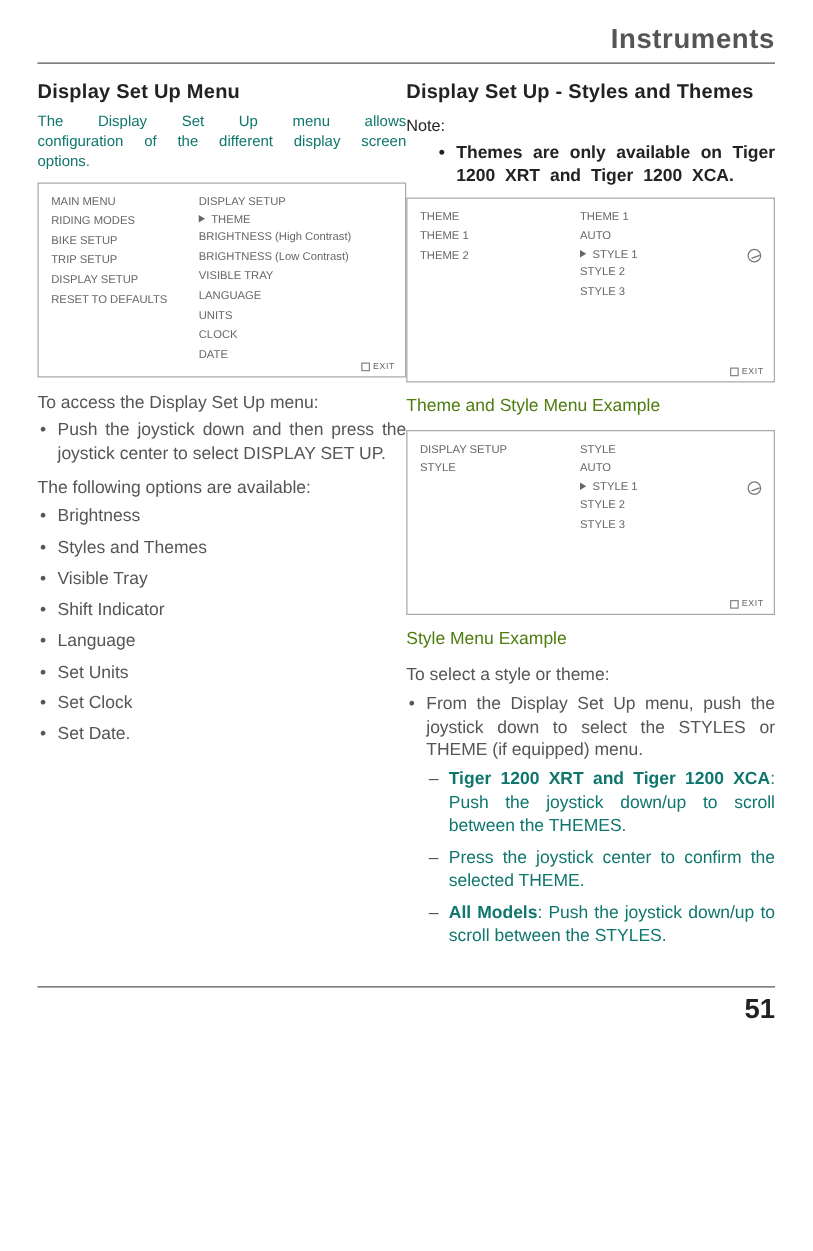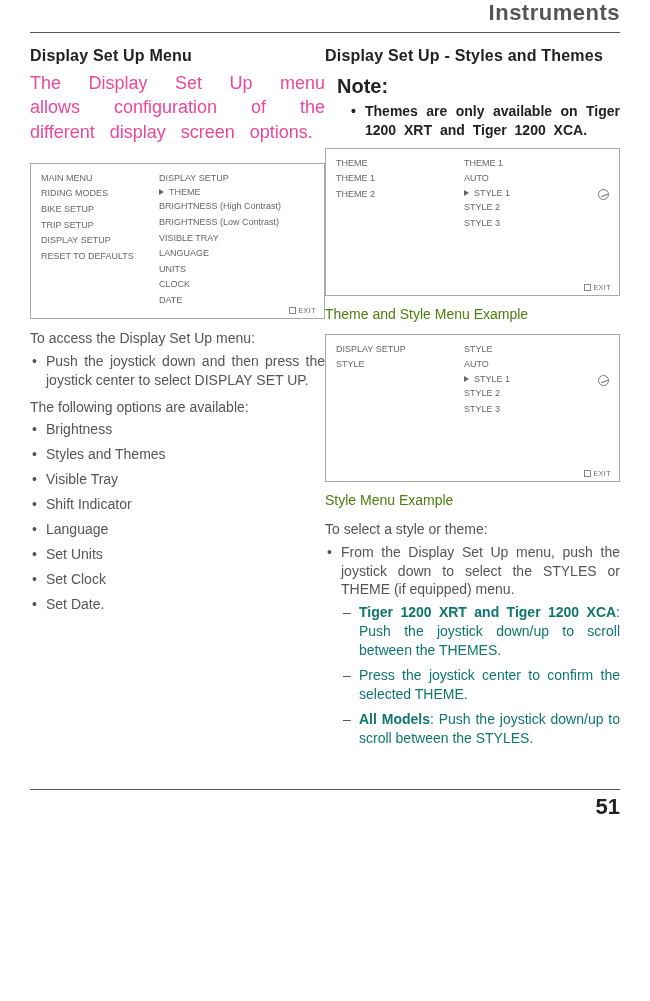--- a/index.html
+++ b/index.html
@@ -1,20 +1,20 @@
 <!DOCTYPE html>
 <html><head>
 <meta charset="utf-8">
 <style>
   * { box-sizing: border-box; margin: 0; padding: 0; }
   html, body { width: 650px; height: 1001px; background: #fff; font-family: Arial, Helvetica, sans-serif; color: #222; }
   .page {
     width: 650px;
     height: 836px;
-    padding: 0 30px 0 30px;
+    padding: 18px 30px 0 30px;
     position: relative;
   }
   .topbar {
     display: flex;
     justify-content: flex-end;
     align-items: baseline;
     border-bottom: 1.5px solid #555;
     padding-bottom: 6px;
     margin-bottom: 14px;
   }
@@ -32,25 +32,25 @@
     min-width: 0;
   }
   h2.section {
     font-size: 16px;
     font-weight: bold;
     margin-bottom: 6px;
     color: #222;
     letter-spacing: 0.2px;
   }
   p.body {
-    font-size: 18px;
-    line-height: 1.35;
-    color: #ec4899;
+    font-size: 12px;
+    line-height: 1.35;
+    color: #0f766e;
     text-align: justify;
-    margin-bottom: 19px;
+    margin-bottom: 8px;
   }
   p.lead {
     font-size: 14px;
     line-height: 1.35;
     color: #555;
     margin-bottom: 4px;
   }
   .screenbox {
     border: 1px solid #aaa;
     padding: 8px 10px 4px 10px;
@@ -155,23 +155,23 @@
     top: 0;
     color: #555;
   }
   .caption {
     font-size: 14px;
     font-weight: normal;
     color: #4d7c0f;
     margin: 2px 0 12px 0;
   }
   .note-label {
-    font-size: 20px;
-    font-weight: bold;
-    margin: 10px 0 4px 12px;
+    font-size: 13px;
+    font-weight: normal;
+    margin: 10px 0 4px 0;
   }
   .note-list {
     list-style: none;
     padding-left: 16px;
   }
   .note-list > li {
     position: relative;
     font-size: 14px;
     font-weight: bold;
     line-height: 1.35;

